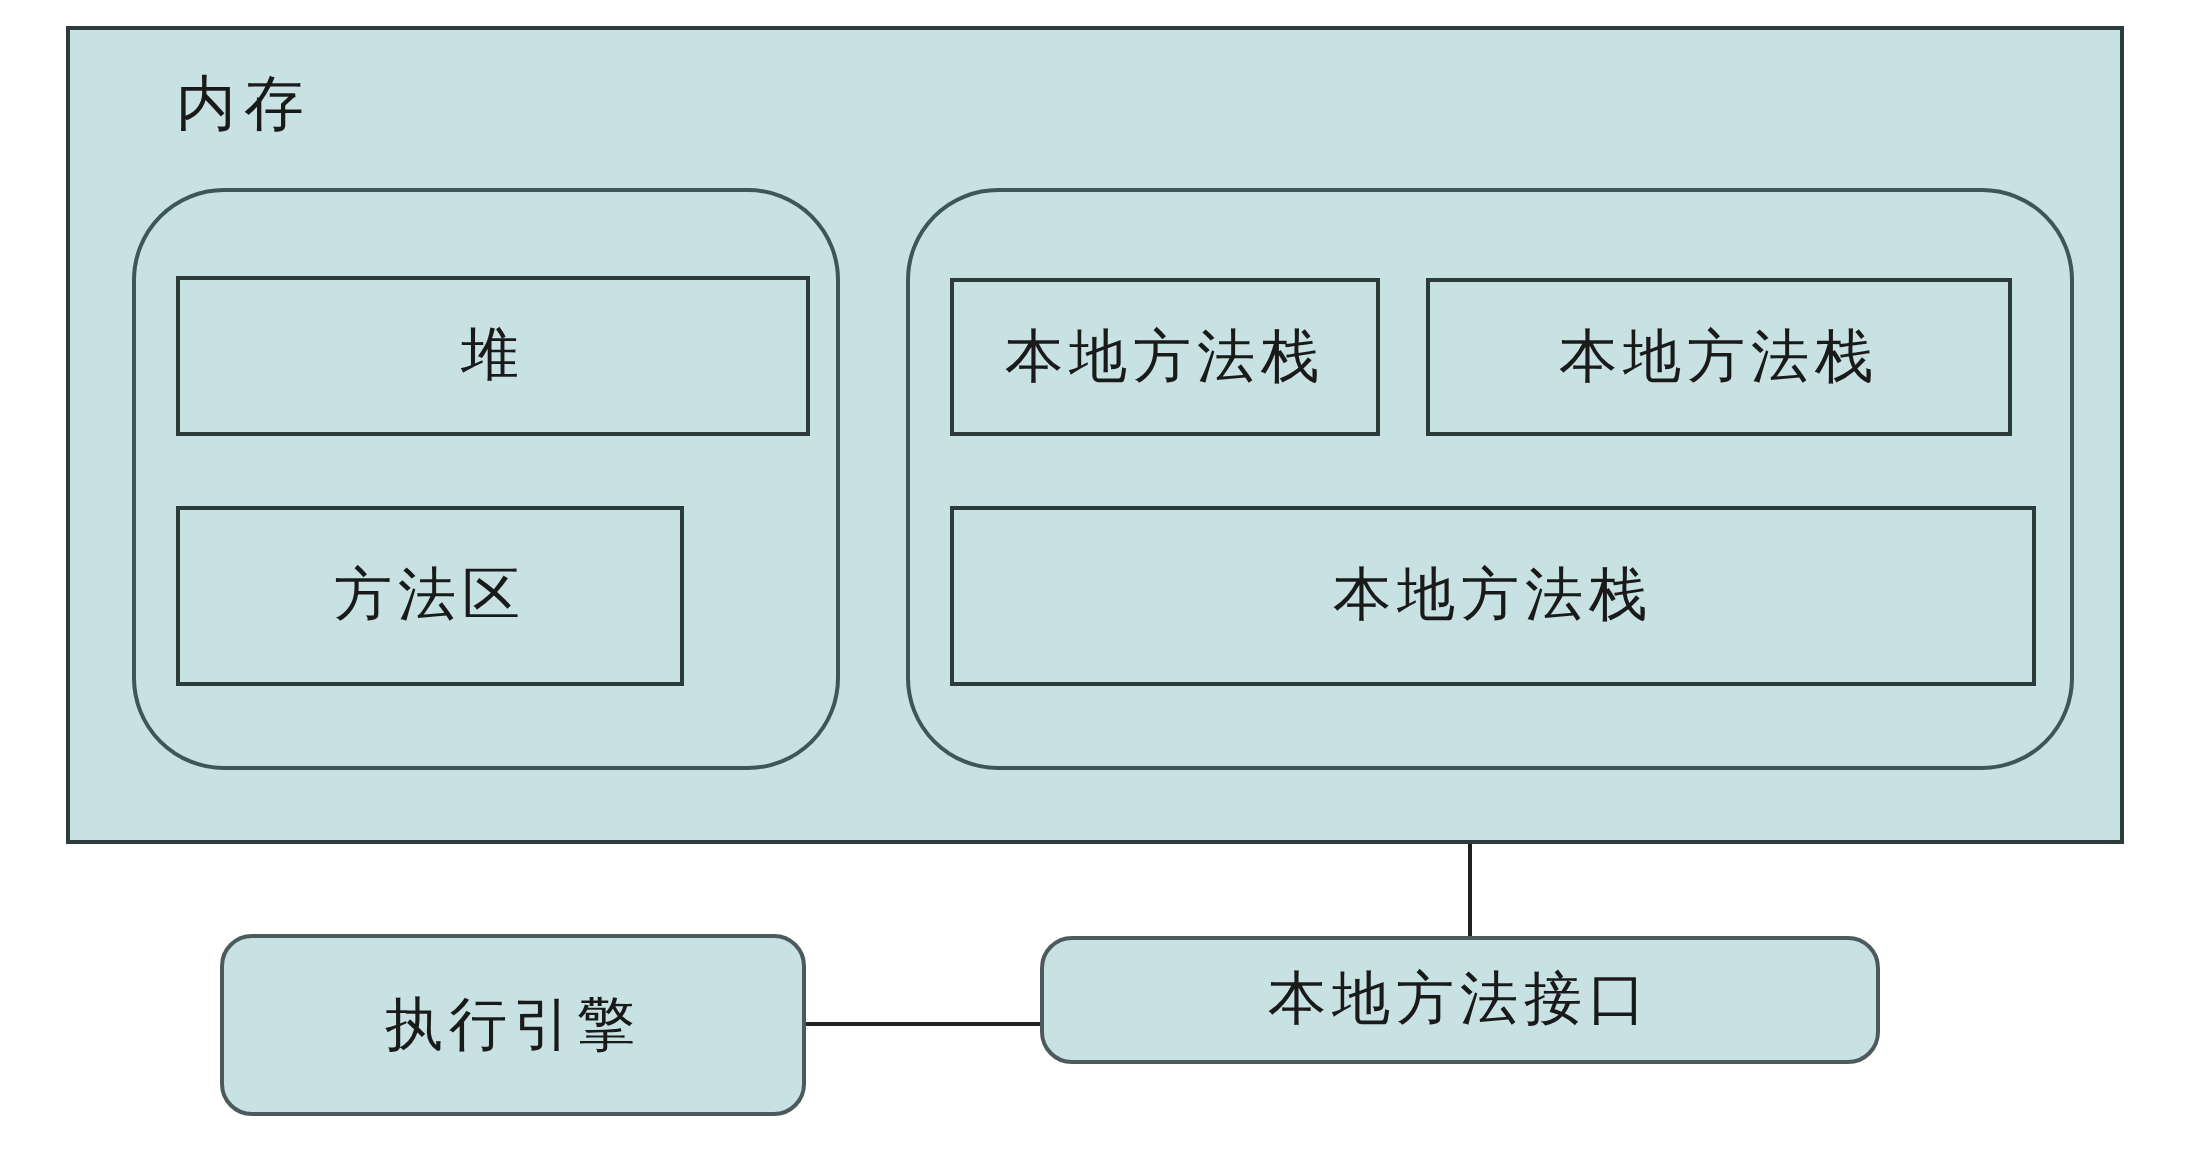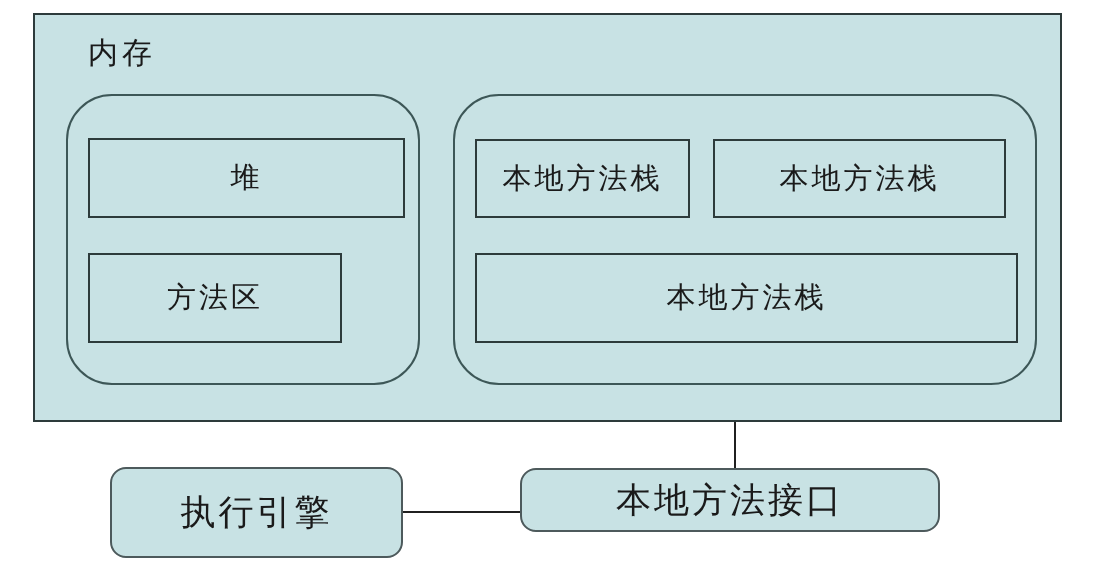--- a/index.html
+++ b/index.html
@@ -48,21 +48,21 @@
   .heap-box{left:88px;top:138px;width:317px;height:80px;}
   .method-area-box{left:88px;top:253px;width:254px;height:90px;}
   .vm-stack-box{left:475px;top:139px;width:215px;height:79px;}
   .native-stack-box{left:713px;top:139px;width:293px;height:79px;}
   .pc-register-box{left:475px;top:253px;width:543px;height:90px;}
   .pill{
     background:var(--fill);
     border:2px solid var(--gray-line);
     border-radius:16px;
     display:flex;align-items:center;justify-content:center;
-    font-size:35px;
+    font-size:29px;
     letter-spacing:3px;
   }
   .engine-box{left:110px;top:467px;width:293px;height:91px;}
   .nmi-box{left:520px;top:468px;width:420px;height:64px;}
   .connector{background:#202020;}
   .connector-vertical{left:734px;top:422px;width:2px;height:46px;}
   .connector-horizontal{left:403px;top:511px;width:117px;height:2px;}
 </style>
 </head>
 <body>

